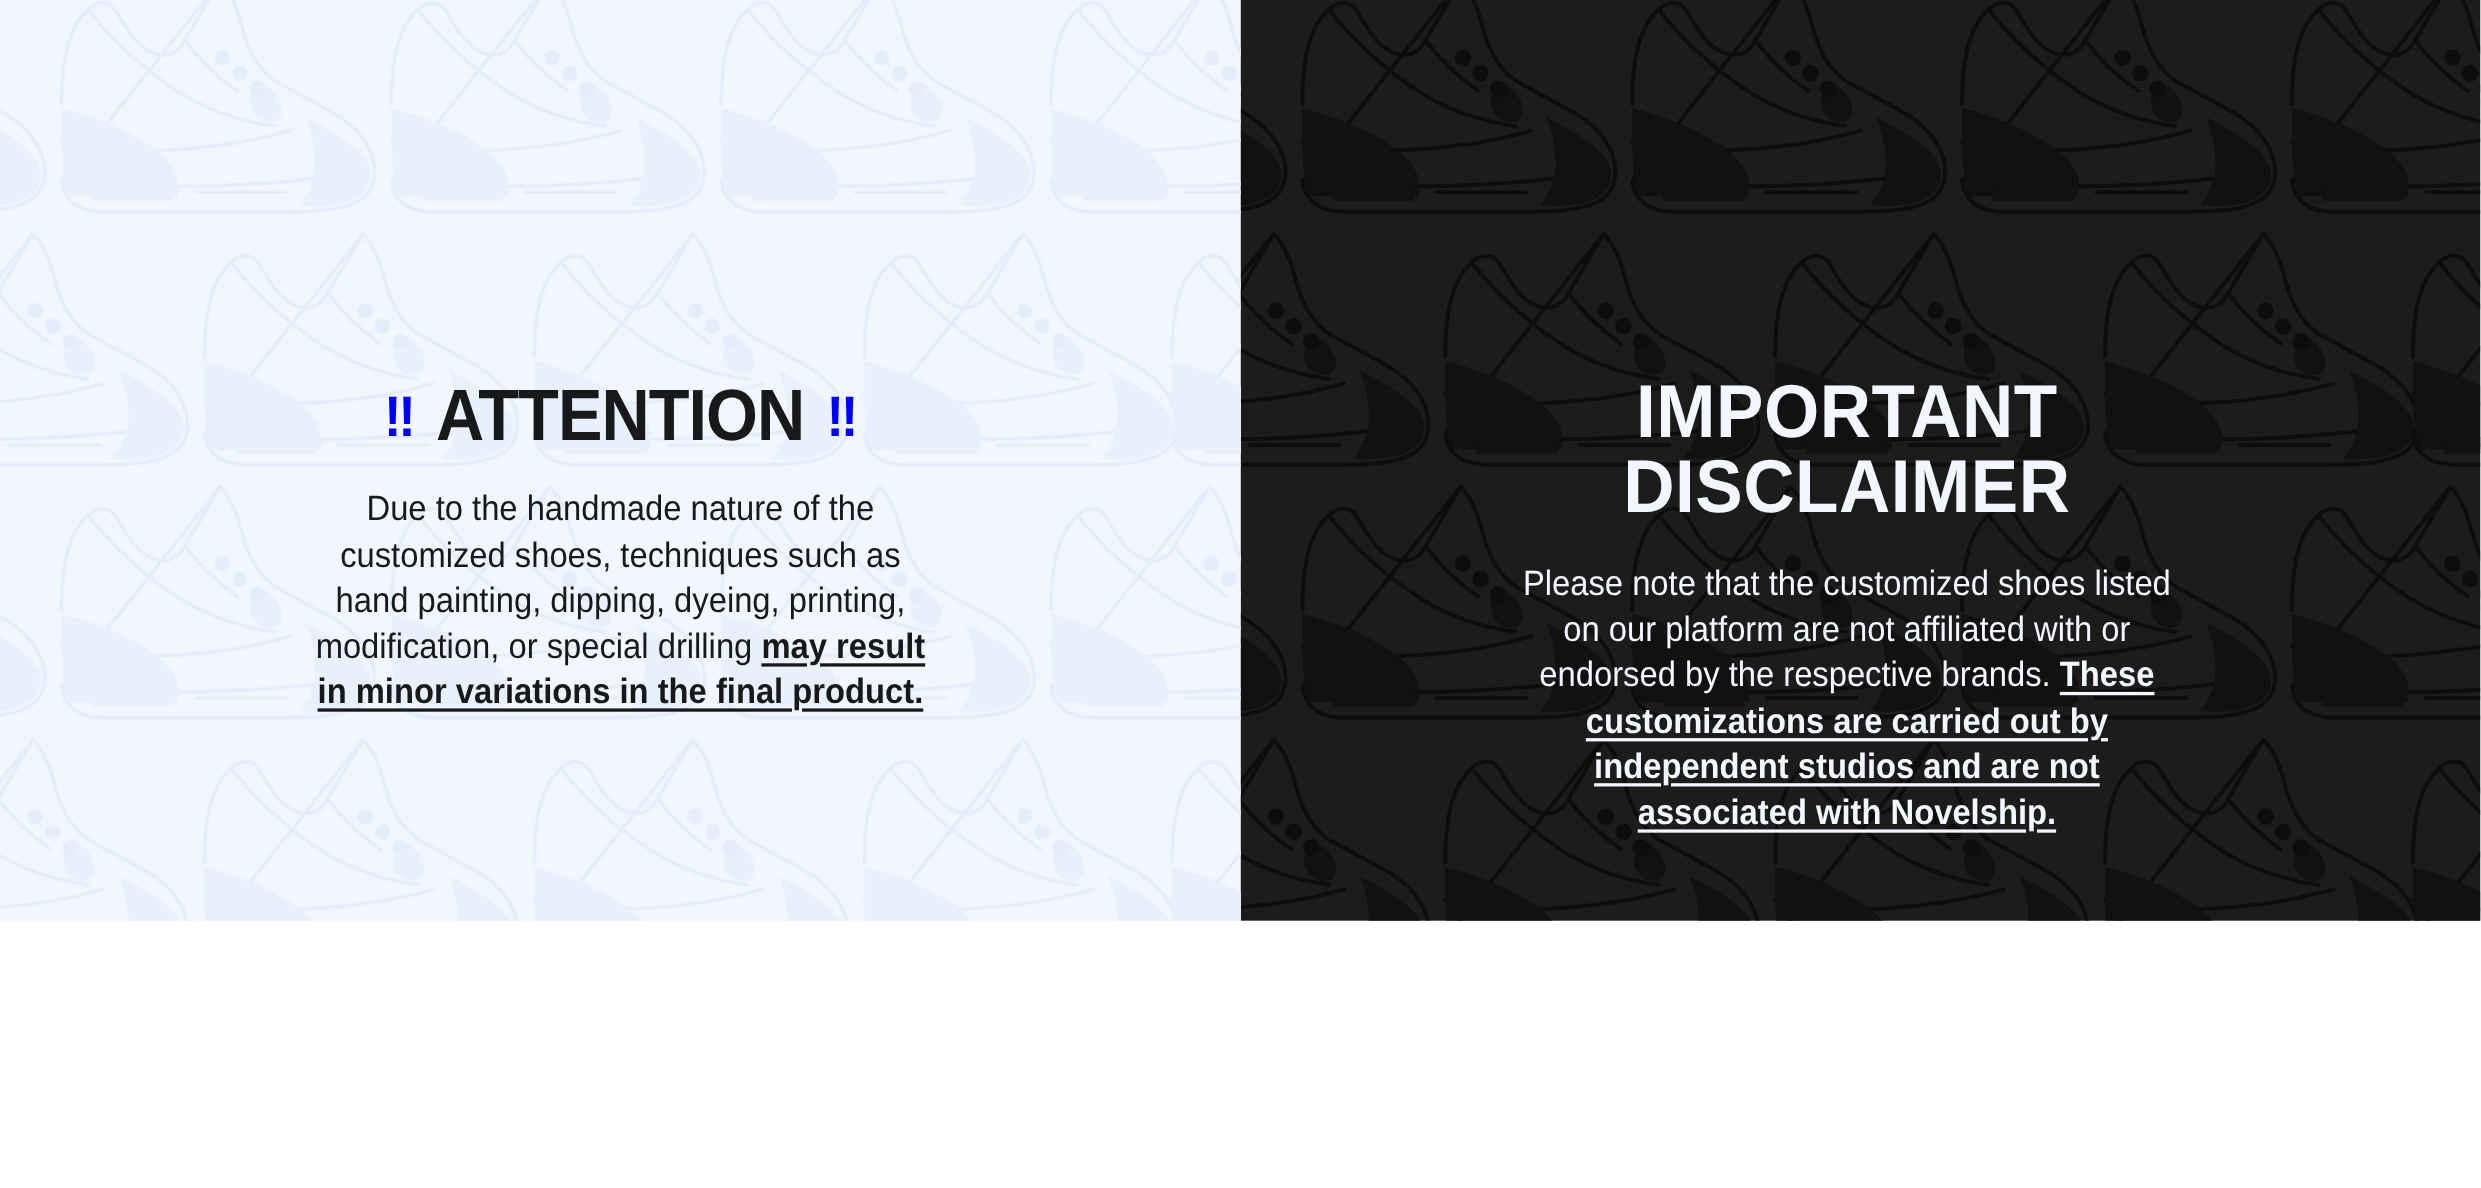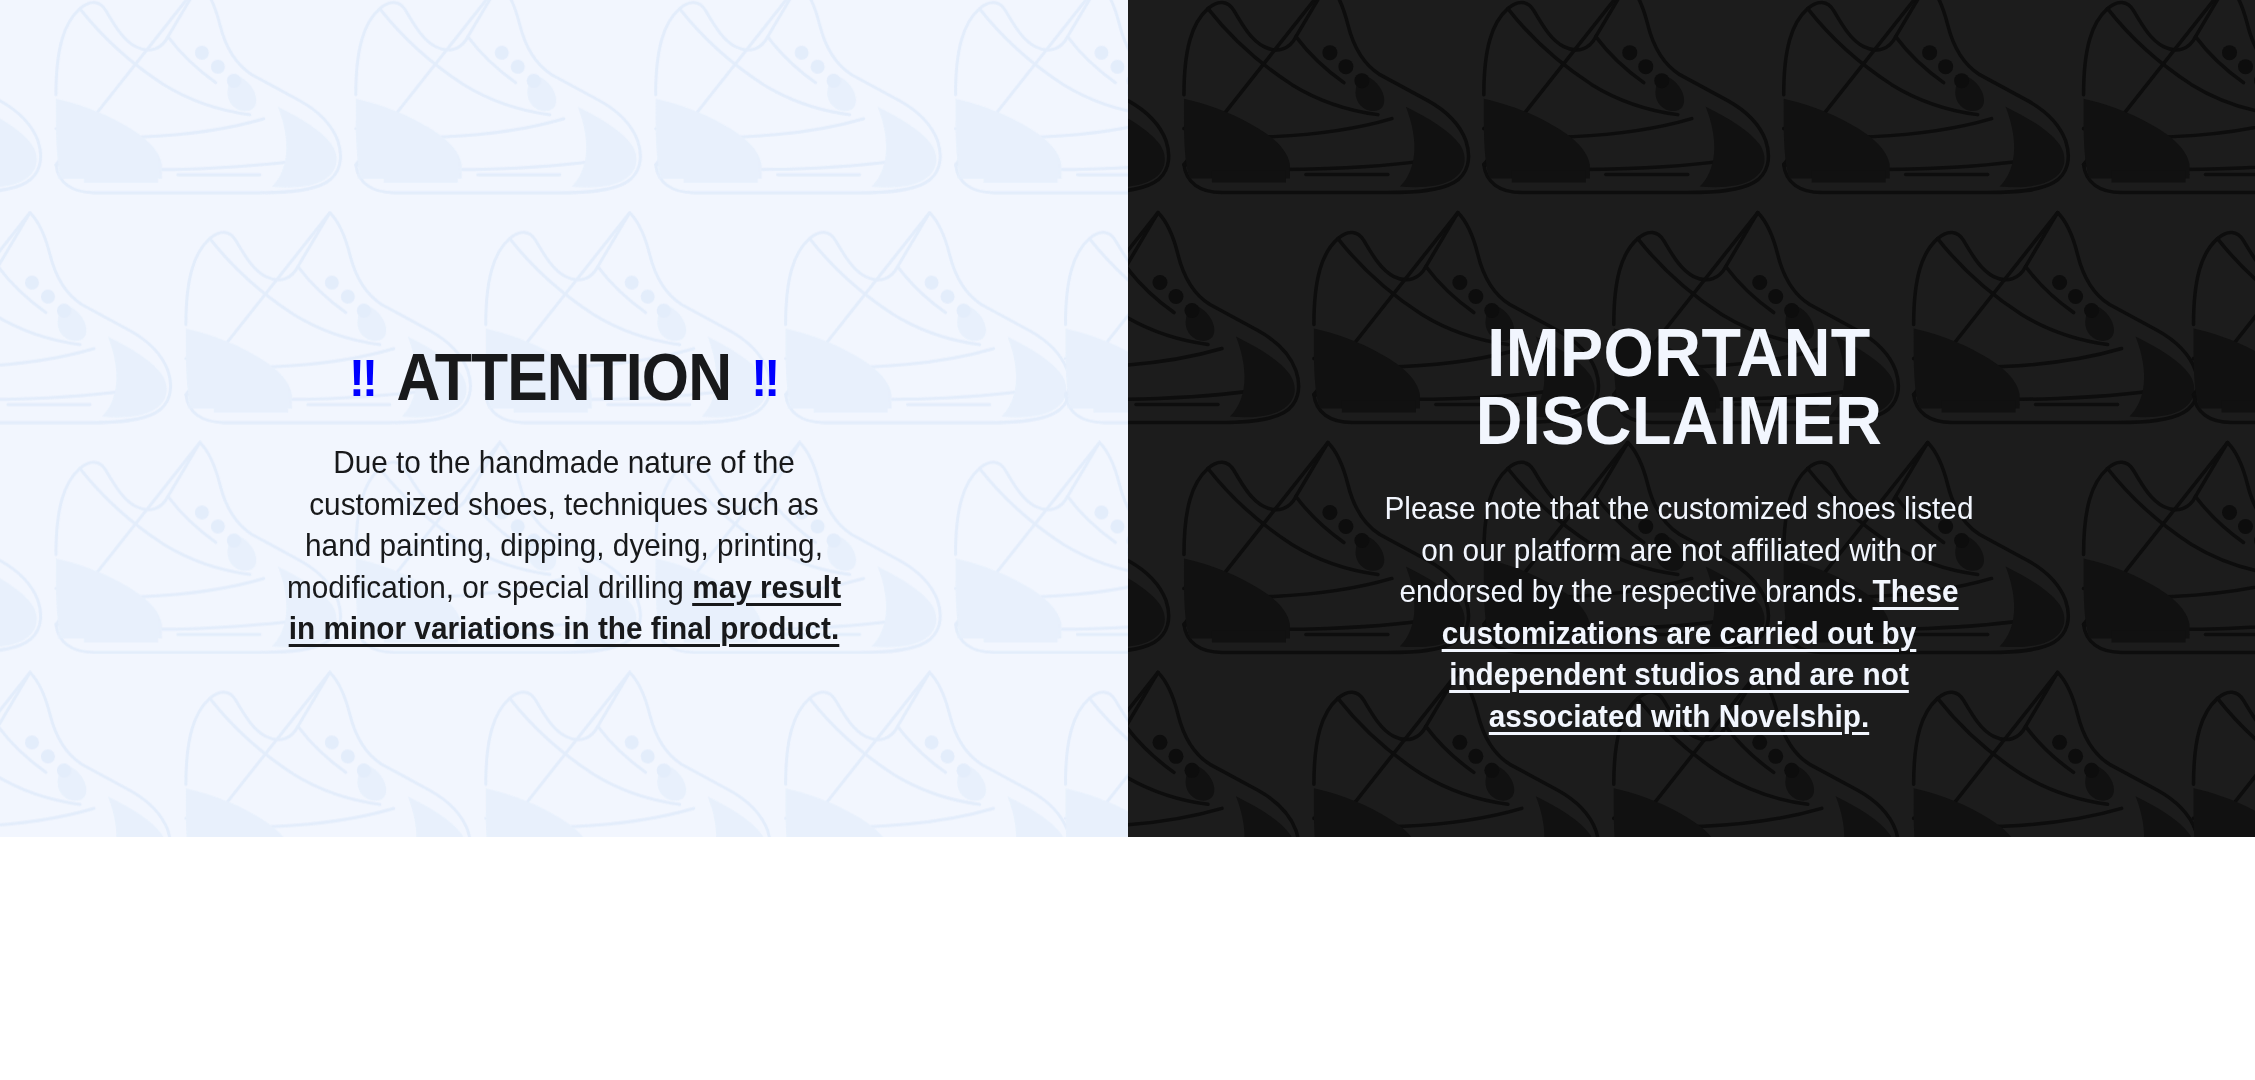--- a/index.html
+++ b/index.html
@@ -43,21 +43,21 @@
 
   
   .content {
     position: relative;
     z-index: 1;
     width: 100%;
     text-align: center;
     box-sizing: border-box;
   }
   .content-light { padding: 344px 90px 0 90px; }
-  .content-dark  { padding: 318px 90px 0 66px; }
+  .content-dark  { padding: 318px 90px 0 66px; margin-top: 22px; }
 
   .heading {
     margin: 0;
     font-weight: 700;
     text-transform: uppercase;
     line-height: 1.0;
     font-family: "Liberation Sans", sans-serif;
   }
 
   .heading-light {

